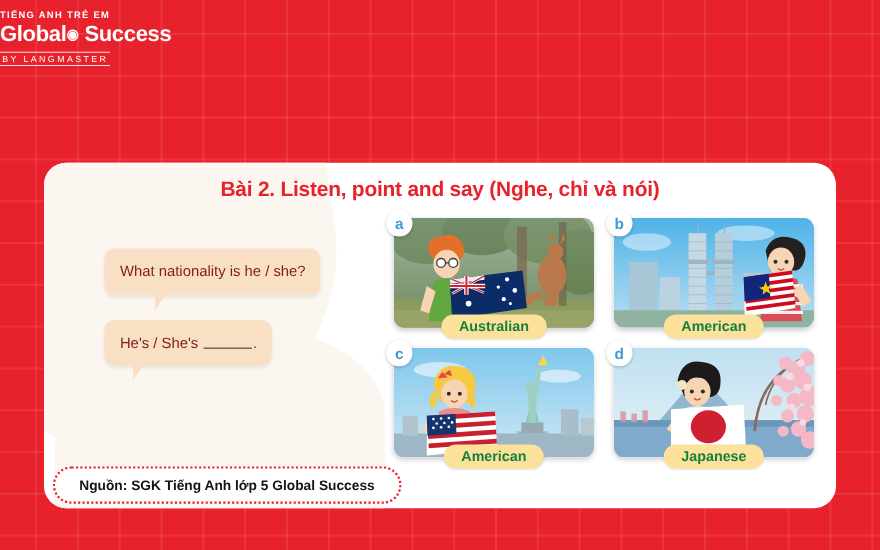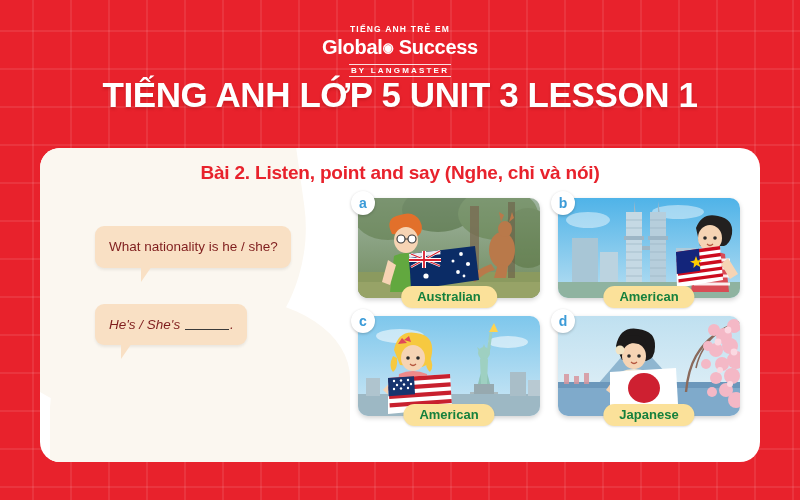--- a/index.html
+++ b/index.html
@@ -26,25 +26,23 @@
     background-size: 38px 38px;
     background-position: -6px -8px;
     overflow: hidden;
   }
 
   
   #brand {
     position: absolute;
     left: 0; right: 0;
     top: 9px;
-    text-align: center;
     color: #ffffff;
     line-height: 1;
     user-select: none;
-    margin-top: 16px;
   }
   #brand .kicker {
     font-size: 8.5px;
     font-weight: bold;
     letter-spacing: 1.2px;
     margin-bottom: 3px;
   }
   #brand .wordmark {
     font-size: 20px;
     font-weight: bold;
@@ -56,21 +54,21 @@
     vertical-align: 2px;
   }
   #brand .byline-wrap {
     display: inline-block;
     border-top: 1px solid rgba(255,255,255,0.85);
     border-bottom: 1px solid rgba(255,255,255,0.85);
     padding: 2px 2px 1px;
   }
   #brand .byline {
     font-size: 8px;
-    font-weight: bold;
+    font-weight: normal;
     letter-spacing: 2.2px;
   }
 
   
   #main-title {
     position: absolute;
     left: 0; right: 0;
     top: 76px;
     text-align: center;
     color: #ffffff;
@@ -147,22 +145,21 @@
   .bubble .tail {
     position: absolute;
     left: 46px;
     bottom: -14px;
     width: 0; height: 0;
     border-left: 11px solid #F9E0C4;
     border-right: 11px solid transparent;
     border-bottom: 16px solid transparent;
   }
   #bubble-2-wrap {
-    margin-top: 36px;
-    font-style: italic;
+    margin-top: 23px;
   }
   #bubble-2 .tail {
     left: 26px;
   }
   .blank {
     display: inline-block;
     border-bottom: 1.5px solid #3a3a3a;
     width: 44px;
     height: 11px;
     vertical-align: -1px;
@@ -250,21 +247,20 @@
 <div id="poster">
 
   <div id="brand">
     <div class="kicker">TIẾNG ANH TRẺ EM</div>
     <div class="wordmark"><span>Global</span><span class="reg">◉</span><span> Success</span></div>
     <div class="byline-wrap">
       <div class="byline">BY LANGMASTER</div>
     </div>
   </div>
 
-  <div id="main-title">TIẾNG ANH LỚP 5 UNIT 3 LESSON 1</div>
 
   <div id="panel">
     <div class="swoosh-a"></div>
     <div class="swoosh-b"></div>
 
     <div id="panel-subtitle">Bài 2. Listen, point and say (Nghe, chỉ và nói)</div>
 
     <div id="bubbles">
       <div>
         <div class="bubble" id="bubble-1">
@@ -559,14 +555,17 @@
             </g>
           </svg>
         </div>
         <div class="badge">d</div>
         <div class="caption">Japanese</div>
       </div>
 
     </div>
   </div>
 
+  <div id="source-chip">
+    <span>Nguồn: SGK Tiếng Anh lớp 5 Global Success</span>
+  </div>
 
 </div>
 
 </body></html>

